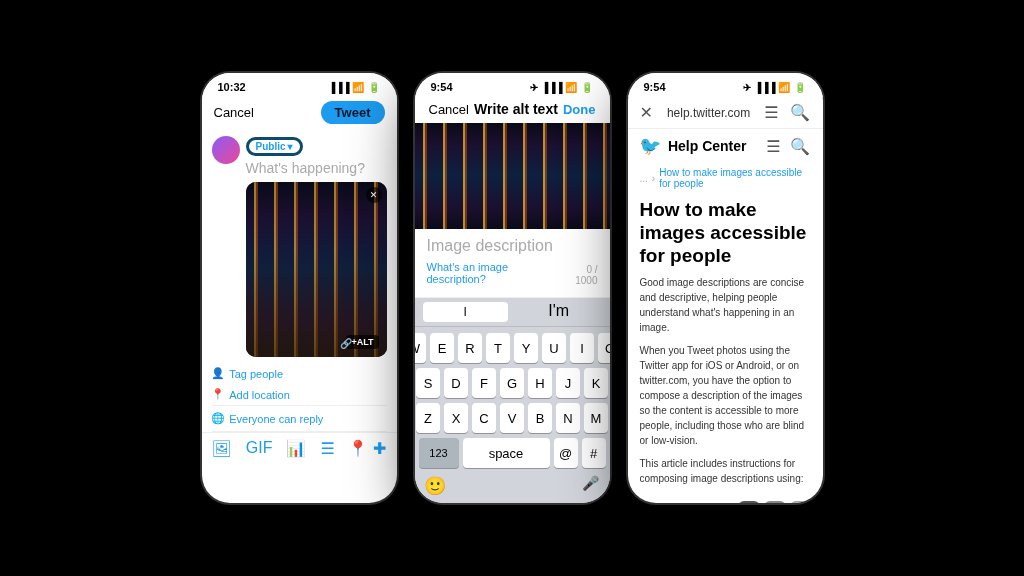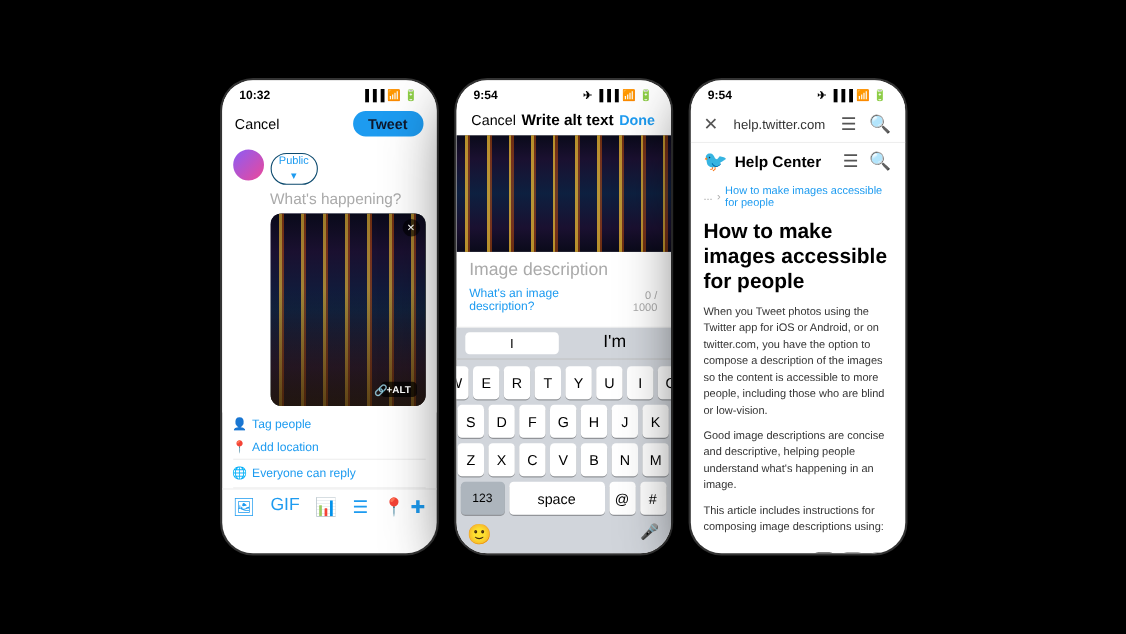--- a/index.html
+++ b/index.html
@@ -86,28 +86,27 @@
       height: 28px;
       border-radius: 50%;
       background: linear-gradient(135deg, #8B5CF6, #EC4899);
       flex-shrink: 0;
     }
     .composer-right { flex: 1; }
     .audience-pill {
       display: inline-flex;
       align-items: center;
       gap: 2px;
-      border: 1px solid #0c4a6e;
+      border: 3px solid #0c4a6e;
       border-radius: 20px;
       padding: 1px 7px;
       font-size: 10px;
       color: #1d9bf0;
-      font-weight: 400;
+      font-weight: 700;
       margin-bottom: 4px;
-      flex-direction: column;
     }
     .whats-happening {
       font-size: 14px;
       color: #aaa;
       margin-bottom: 6px;
     }
     .image-preview {
       position: relative;
       border-radius: 10px;
       overflow: hidden;
@@ -543,22 +542,22 @@
         <span>🔍</span>
       </div>
     </div>
     <div class="breadcrumb-row">
       <span>...</span>
       <span>›</span>
       <span class="breadcrumb-link">How to make images accessible for people</span>
     </div>
     <div class="help-article-title">How to make images accessible for people</div>
     <div class="help-article-body">
+      <p class="help-para">Good image descriptions are concise and descriptive, helping people understand what's happening in an image.</p>
       <p class="help-para">When you Tweet photos using the Twitter app for iOS or Android, or on twitter.com, you have the option to compose a description of the images so the content is accessible to more people, including those who are blind or low-vision.</p>
-      <p class="help-para">Good image descriptions are concise and descriptive, helping people understand what's happening in an image.</p>
       <p class="help-para">This article includes instructions for composing image descriptions using:</p>
     </div>
     <div style="display:flex;align-items:center;justify-content:space-between;padding:4px 12px;">
       <span class="instructions-label">Instructions for:</span>
       <div class="platform-icons">
         <div class="platform-icon ios-icon">📱</div>
         <div class="platform-icon android-icon">🤖</div>
         <div class="platform-icon web-icon">🌐</div>
       </div>
     </div>

